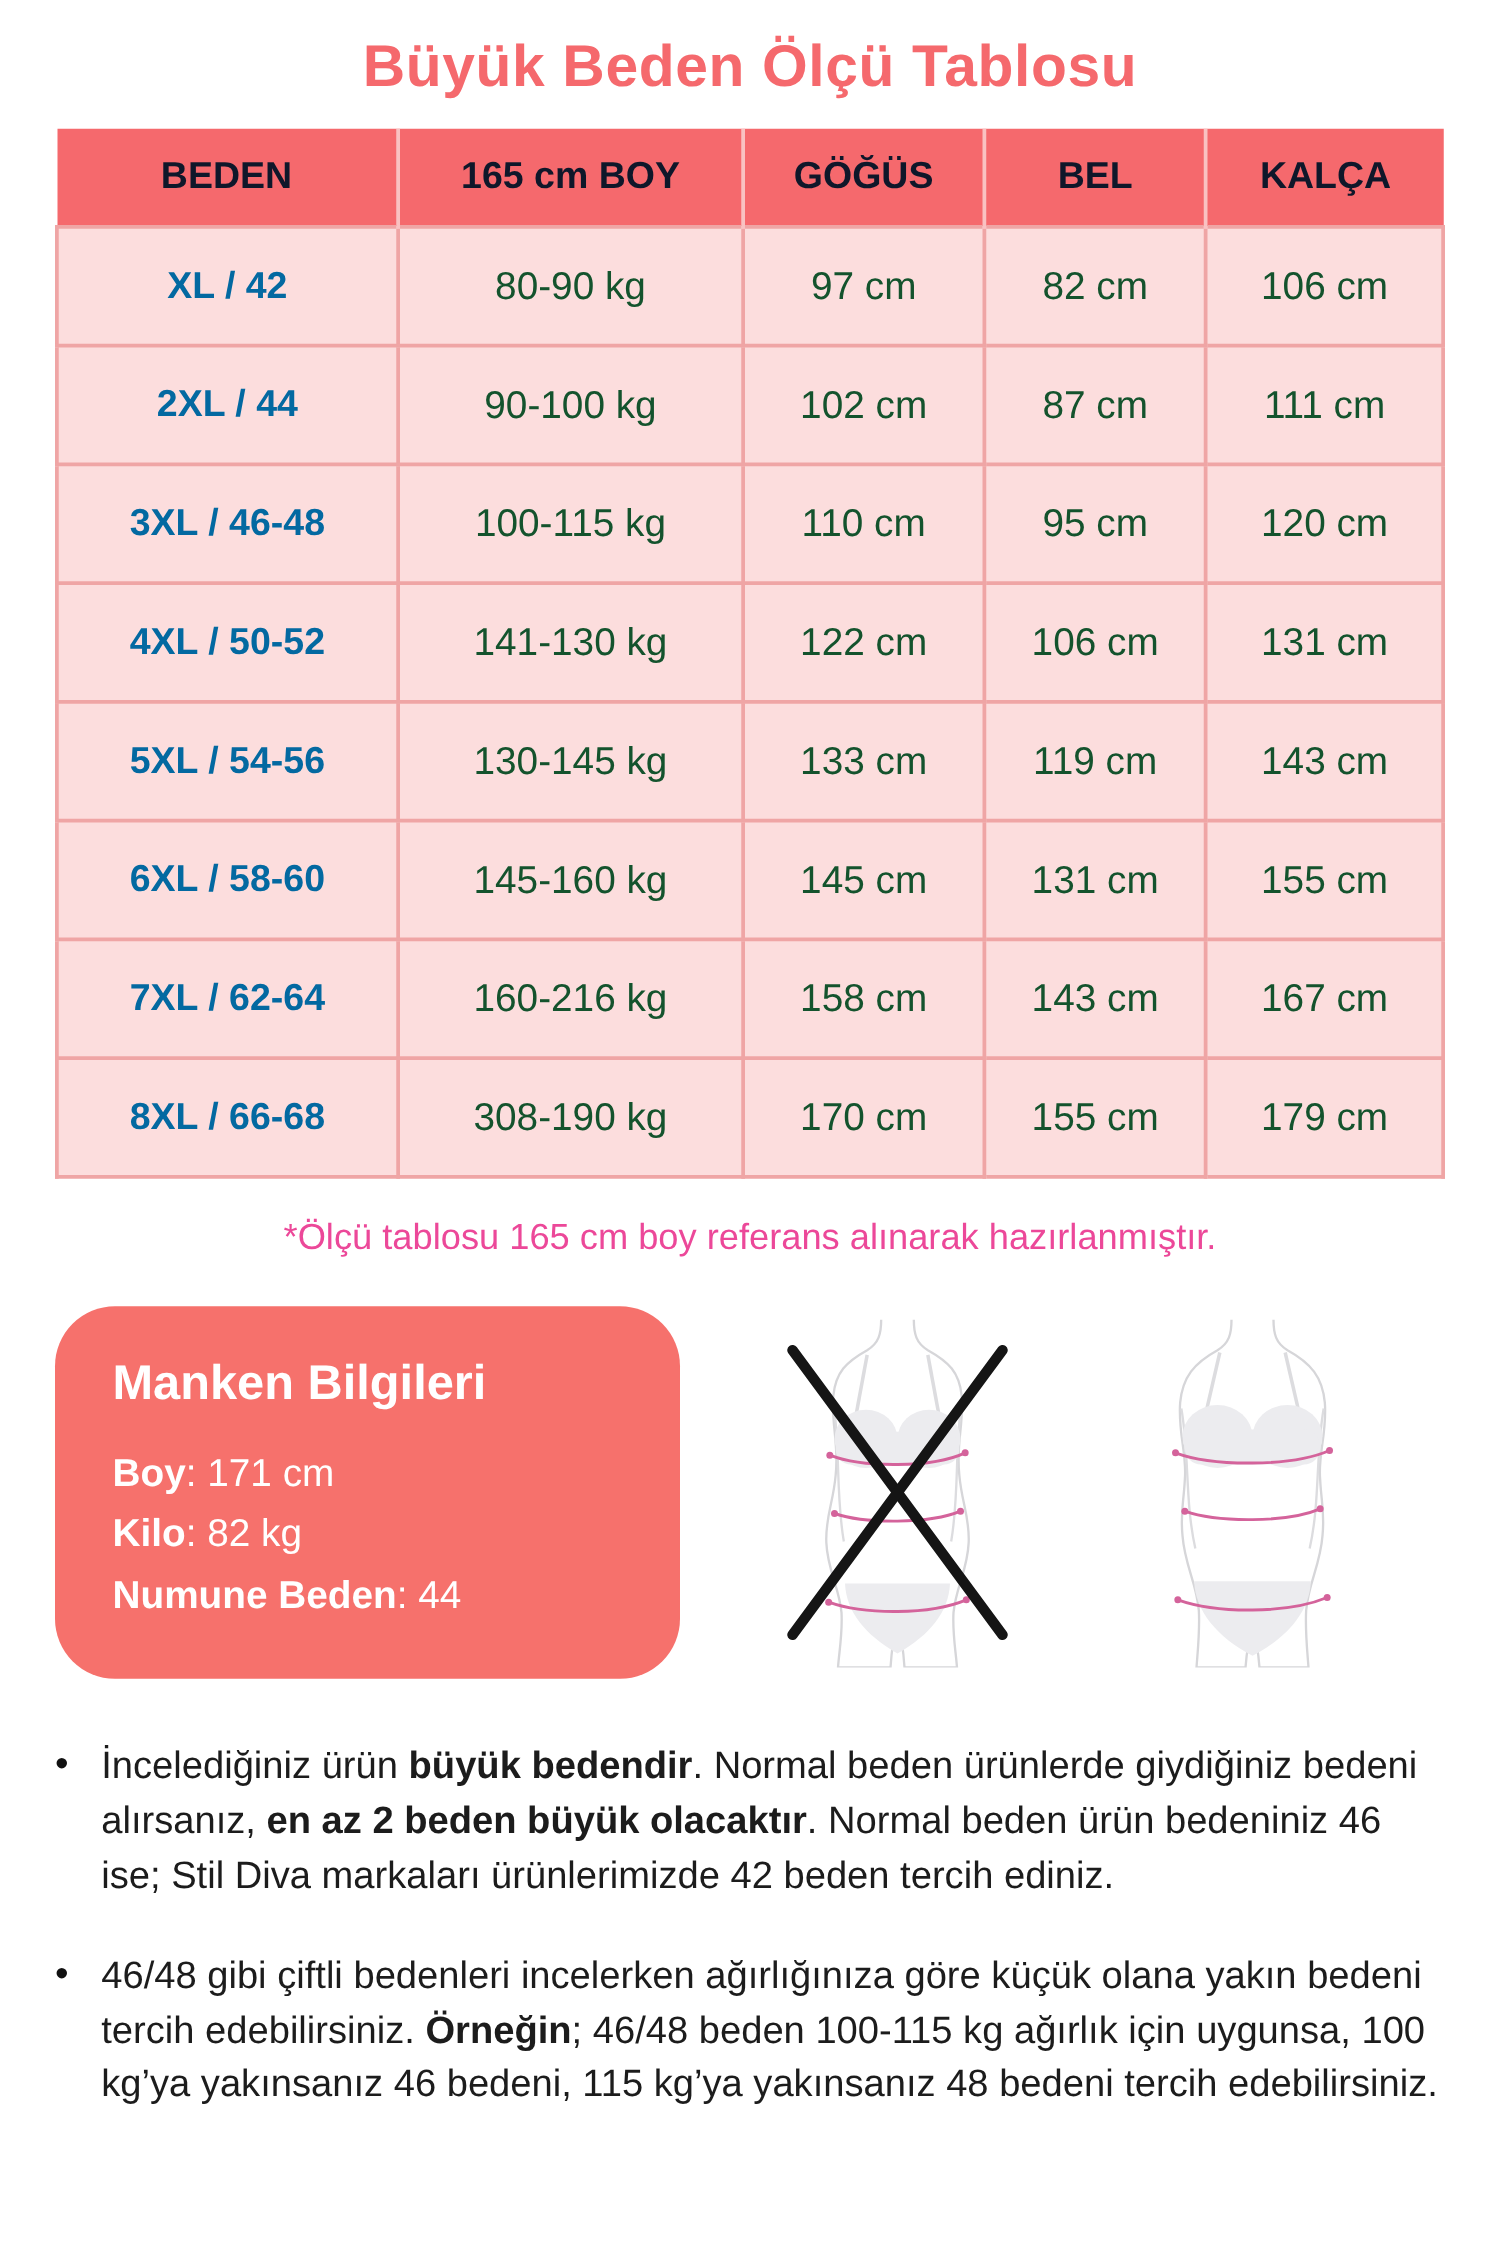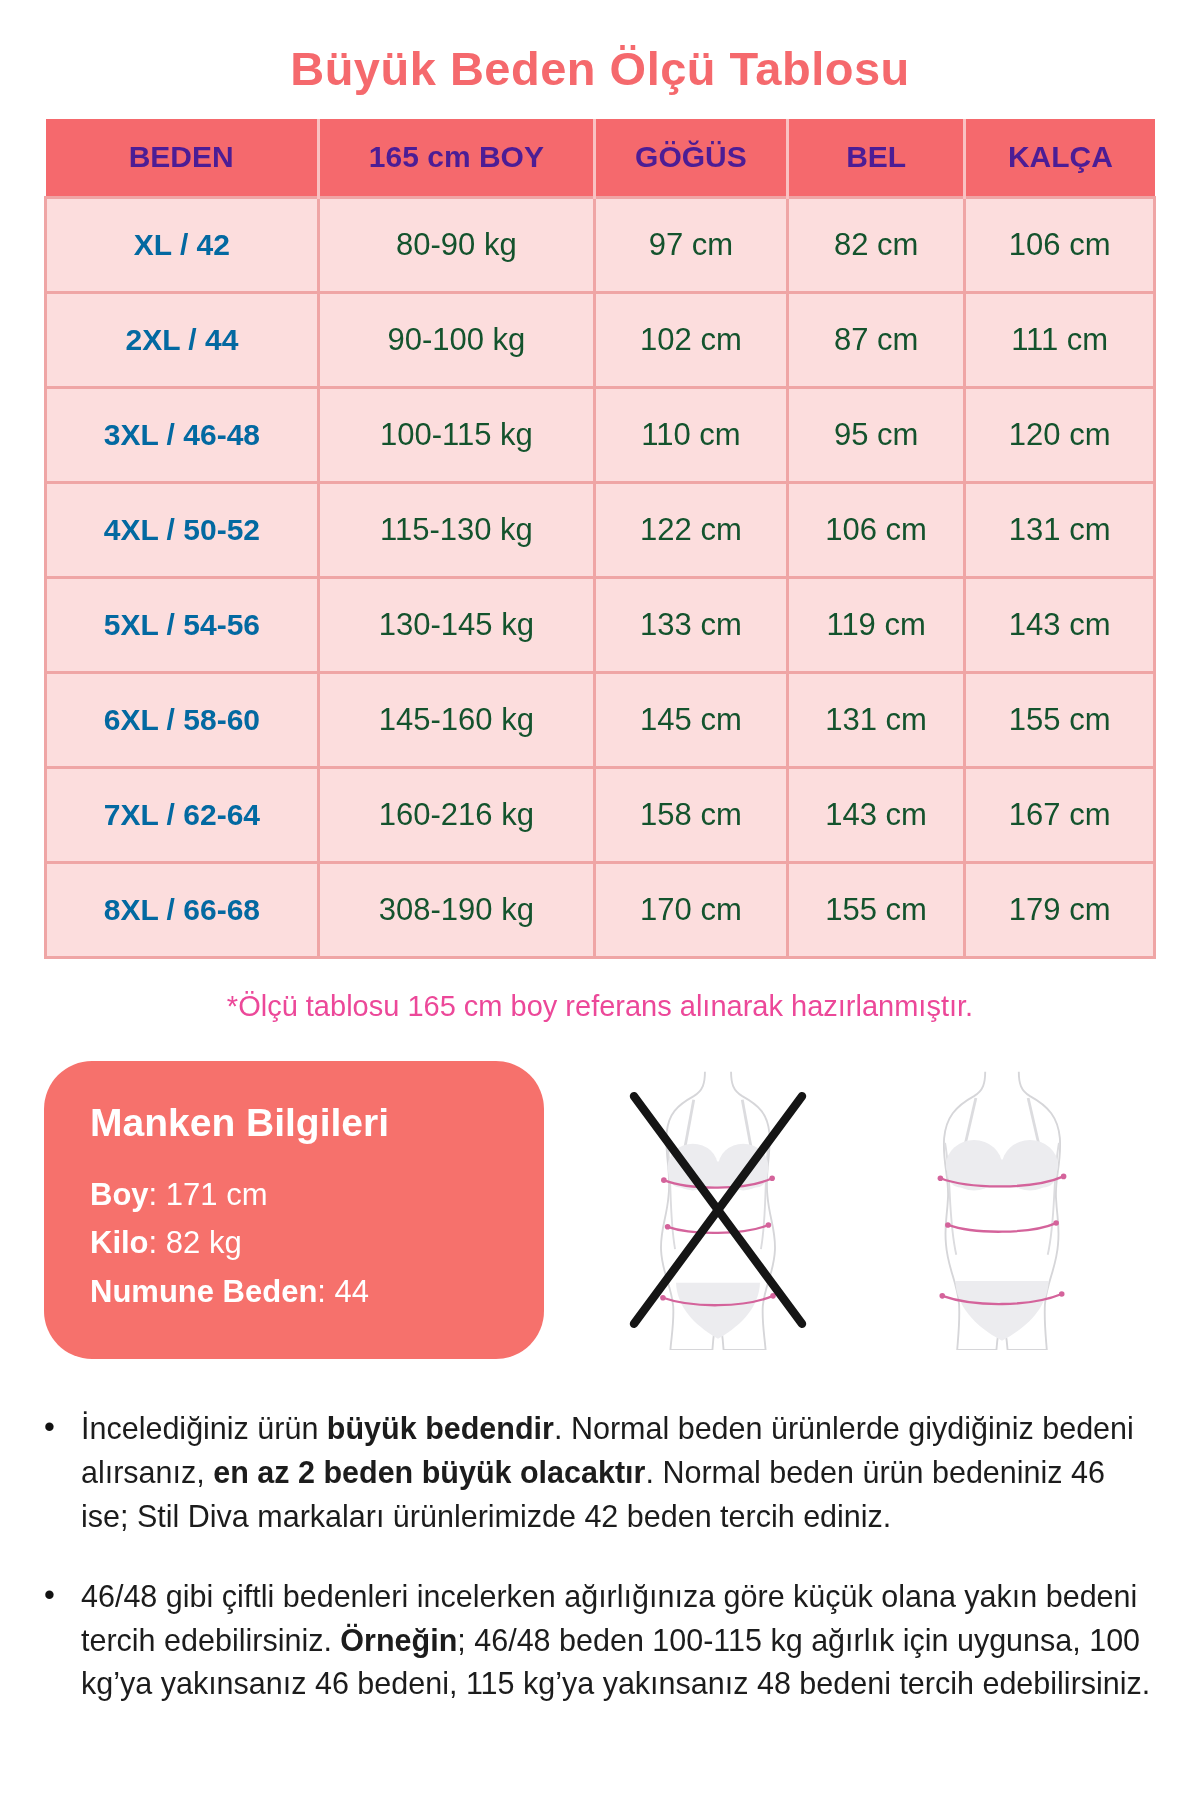--- a/index.html
+++ b/index.html
@@ -13,32 +13,32 @@
     --figure_gray:#d6d6d9;
     --figure_fill:#ececef;
   }
   *{margin:0;padding:0;box-sizing:border-box;}
   html,body{background:#ffffff;}
   body{
     width:1200px;height:1800px;overflow:hidden;
     font-family:"Liberation Sans","DejaVu Sans",sans-serif;
     color:var(--text_dark,#1f1f1f);
   }
-  .page{padding:16px 44px;}
+  .page{padding:0 44px;}
   .title{
     text-align:center;
     font-size:47px;font-weight:800;letter-spacing:.5px;
     color:var(--coral,#f5696d);
     padding:25px 0 23px;
   }
   table.size-table{
     width:100%;border-collapse:collapse;table-layout:fixed;
   }
   table.size-table th{
-    background:var(--coral,#f5696d);color:#4c1d95;
+    background:var(--coral,#f5696d);color:#0f172a;
     font-size:30px;font-weight:700;height:78px;
     border-left:3px solid var(--header_divider,#f9c2c2);
   }
   table.size-table th:first-child{border-left:none;}
   table.size-table td{
     background:var(--cell_pink,#fcdddd);
     border:3px solid var(--border_pink,#efa5a5);
     height:95px;text-align:center;vertical-align:middle;
     font-size:31px;color:#14532d;
   }
@@ -113,21 +113,21 @@
         </tr>
         <tr>
           <td>3XL / 46-48</td>
           <td>100-115 kg</td>
           <td>110 cm</td>
           <td>95 cm</td>
           <td>120 cm</td>
         </tr>
         <tr>
           <td>4XL / 50-52</td>
-          <td>115-130 kg</td>
+          <td>141-130 kg</td>
           <td>122 cm</td>
           <td>106 cm</td>
           <td>131 cm</td>
         </tr>
         <tr>
           <td>5XL / 54-56</td>
           <td>130-145 kg</td>
           <td>133 cm</td>
           <td>119 cm</td>
           <td>143 cm</td>

